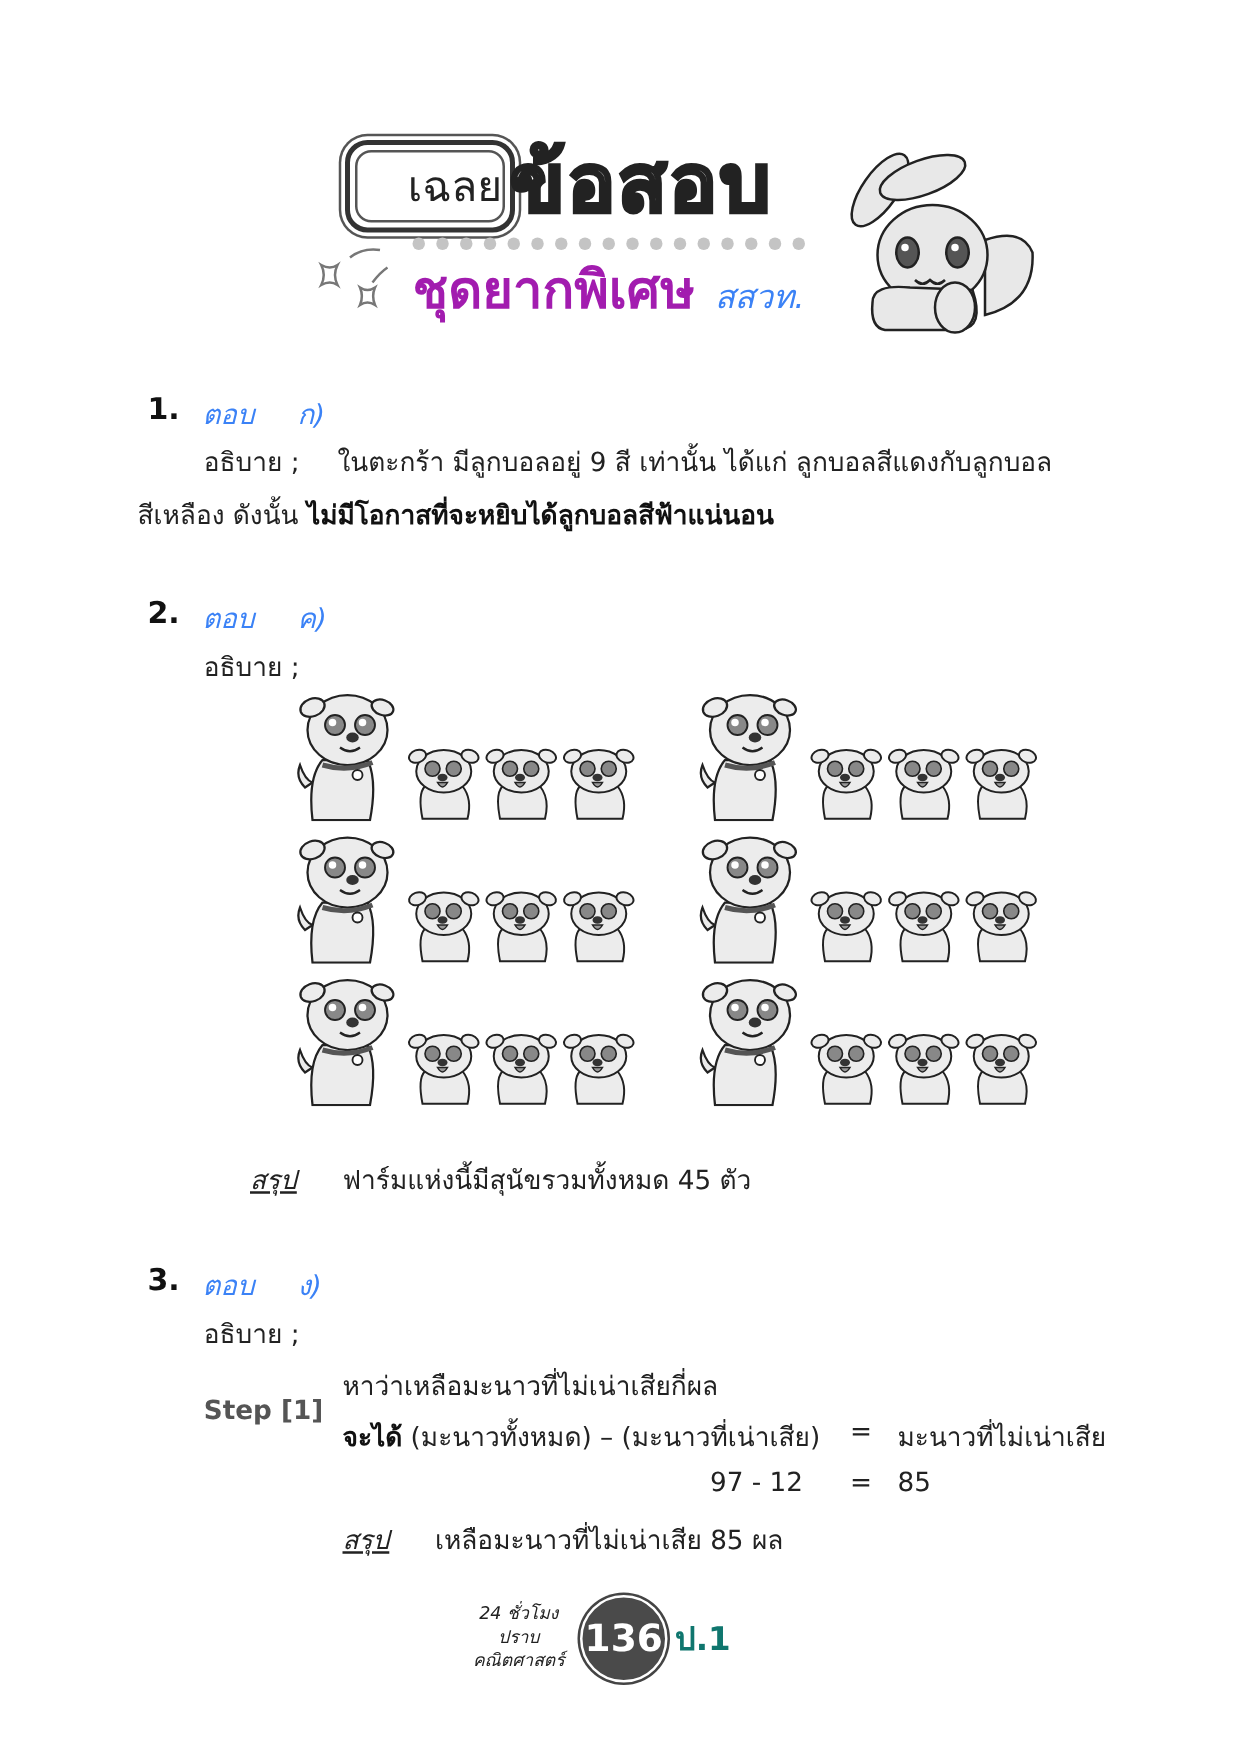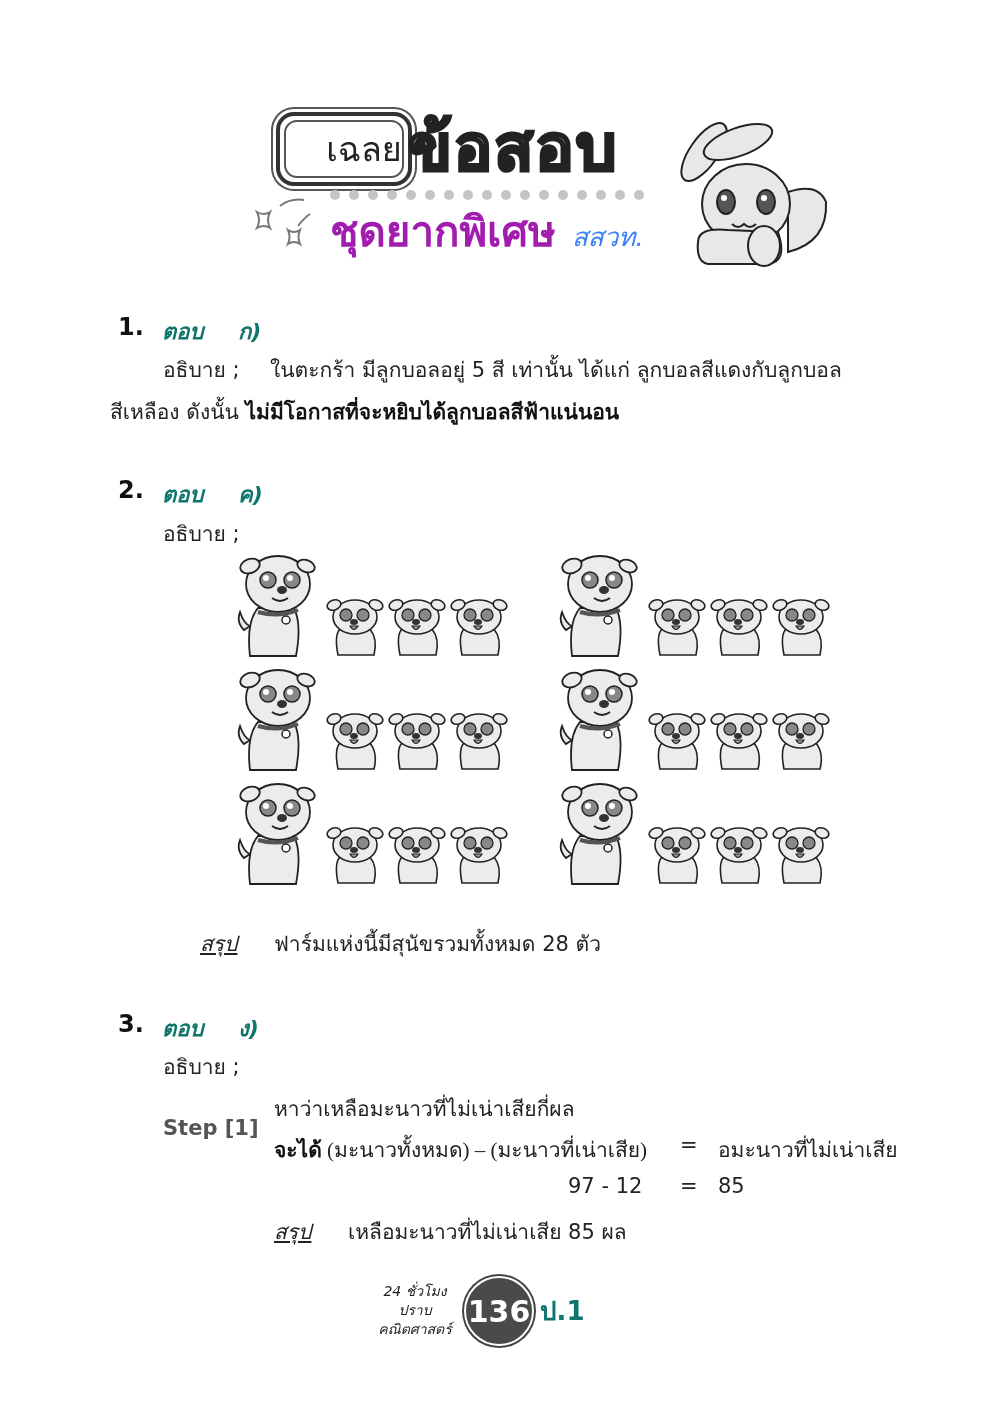--- a/index.html
+++ b/index.html
@@ -17,21 +17,21 @@
                -webkit-text-stroke: 3px #222; letter-spacing: 2px; line-height: 80px; }
   .dots { left: 330px; top: 190px; display: flex; gap: 9px; }
   .dot { width: 10px; height: 10px; border-radius: 50%; background: #c4c4c4; }
   .subtitle { left: 330px; top: 204px; font-size: 42px; font-weight: bold; color: #a21caf; line-height: 56px; }
   .subtitle-small { left: 572px; top: 216px; font-size: 26px; font-style: italic; color: #3b82f6; }
   .sparkles { left: 252px; top: 192px; }
   .bunny { left: 668px; top: 112px; }
 
   
   .qnum { font-size: 24px; font-weight: bold; color: #111; }
-  .qans { font-size: 22px; font-style: italic; font-weight: bold; color: #0f766e; }
+  .qans { font-size: 22px; font-style: italic; font-weight: normal; color: #3b82f6; }
   .txt { font-size: 21px; color: #222; white-space: nowrap; }
   .bold { font-weight: bold; color: #111; }
   .u { text-decoration: underline; font-style: italic; }
   .step { font-size: 21px; font-weight: bold; color: #555; }
 
   .dog-row { display: flex; align-items: flex-end; }
 
   
   .footer-left { left: 372px; top: 1282px; width: 86px; text-align: center;
                  font-size: 14px; font-style: italic; line-height: 19px; color: #222; }
@@ -91,21 +91,21 @@
   <circle cx="56" cy="86" r="3" fill="#fff"></circle>
     <circle cx="96" cy="86" r="3" fill="#fff"></circle>
   <path d="M64 112 Q70 118 76 112 Q82 118 88 112" fill="none" stroke="#222" stroke-width="2"></path>
 </svg>
 
 <section>
   <div class="abs qnum" style="left:118px; top:313px;">1.</div>
   <div class="abs qans" style="left:162px; top:314px;">ตอบ</div>
   <div class="abs qans" style="left:238px; top:314px;">ก)</div>
   <div class="abs txt" style="left:163px; top:353px;">อธิบาย ;</div>
-  <div class="abs txt" style="left:270px; top:353px;">ในตะกร้า มีลูกบอลอยู่ 5 สี เท่านั้น ได้แก่ ลูกบอลสีแดงกับลูกบอล</div>
+  <div class="abs txt" style="left:270px; top:353px;">ในตะกร้า มีลูกบอลอยู่ 9 สี เท่านั้น ได้แก่ ลูกบอลสีแดงกับลูกบอล</div>
   <div class="abs txt" style="left:110px; top:395px;">
     <span>สีเหลือง ดังนั้น</span>
     <span class="bold">ไม่มีโอกาสที่จะหยิบได้ลูกบอลสีฟ้าแน่นอน</span>
   </div>
 </section>
 
 <section>
   <div class="abs qnum" style="left:118px; top:476px;">2.</div>
   <div class="abs qans" style="left:162px; top:477px;">ตอบ</div>
   <div class="abs qans" style="left:238px; top:477px;">ค)</div>
@@ -438,37 +438,37 @@
             </g>
 <circle cx="20" cy="20" r="6" fill="#888" stroke="#222" stroke-width="1.3"></circle>
             <circle cx="37" cy="20" r="6" fill="#888" stroke="#222" stroke-width="1.3"></circle>
 <ellipse cx="28" cy="27" rx="4" ry="3" fill="#333"></ellipse>
 <path d="M24 31 Q28 38 32 31Z" fill="#999" stroke="#222" stroke-width="1.2"></path>
           </svg></span>
       </div>
     </div>
 
   <div class="abs txt u" style="left:200px; top:927px;">สรุป</div>
-  <div class="abs txt" style="left:274px; top:927px;">ฟาร์มแห่งนี้มีสุนัขรวมทั้งหมด 28 ตัว</div>
+  <div class="abs txt" style="left:274px; top:927px;">ฟาร์มแห่งนี้มีสุนัขรวมทั้งหมด 45 ตัว</div>
 </section>
 
 <section>
   <div class="abs qnum" style="left:118px; top:1010px;">3.</div>
   <div class="abs qans" style="left:162px; top:1011px;">ตอบ</div>
   <div class="abs qans" style="left:238px; top:1011px;">ง)</div>
   <div class="abs txt" style="left:163px; top:1050px;">อธิบาย ;</div>
   <div class="abs step" style="left:163px; top:1092px;margin-top:24px;">Step [1]</div>
   <div class="abs txt" style="left:274px; top:1092px;">หาว่าเหลือมะนาวที่ไม่เน่าเสียกี่ผล</div>
 
-  <div class="abs txt" style="left:274px; top:1133px;font-family:Liberation Serif, serif;">
+  <div class="abs txt" style="left:274px; top:1133px;">
     <span class="bold">จะได้</span>
     <span>(มะนาวทั้งหมด) – (มะนาวที่เน่าเสีย)</span>
   </div>
   <div class="abs txt" style="left:680px; top:1133px;">=</div>
-  <div class="abs txt" style="left:718px; top:1133px;">อมะนาวที่ไม่เน่าเสีย</div>
+  <div class="abs txt" style="left:718px; top:1133px;">มะนาวที่ไม่เน่าเสีย</div>
 
   <div class="abs txt" style="left:568px; top:1174px;">97 - 12</div>
   <div class="abs txt" style="left:680px; top:1174px;">=</div>
   <div class="abs txt" style="left:718px; top:1174px;">85</div>
 
   <div class="abs txt u" style="left:274px; top:1215px;">สรุป</div>
   <div class="abs txt" style="left:348px; top:1215px;">เหลือมะนาวที่ไม่เน่าเสีย 85 ผล</div>
 </section>
 
 <footer>

